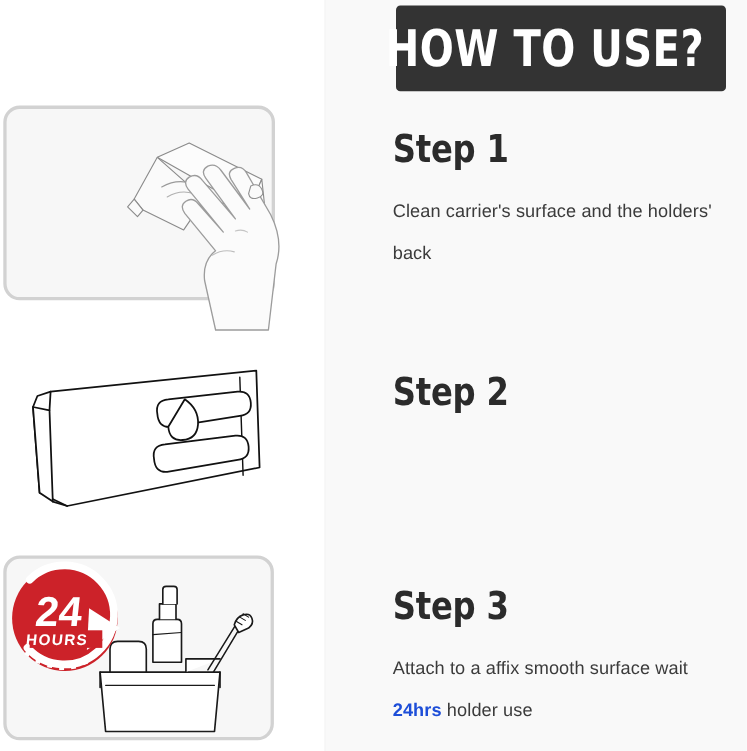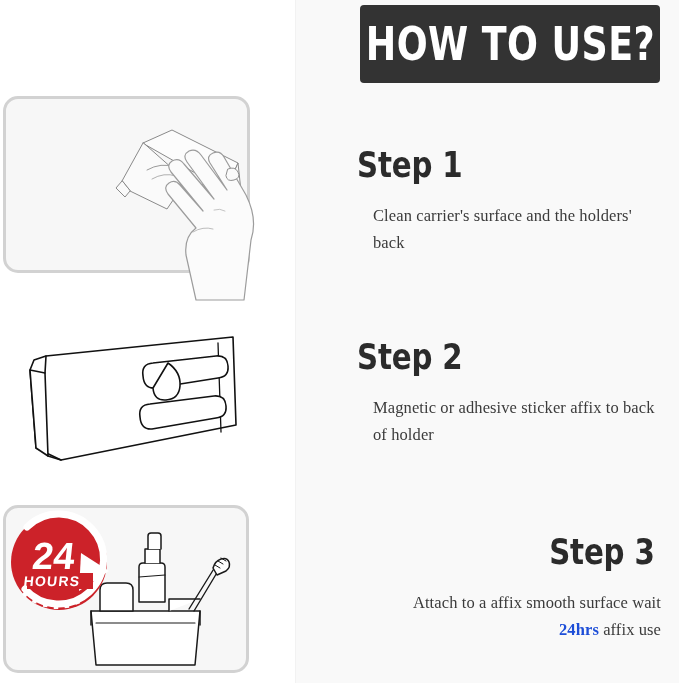--- a/index.html
+++ b/index.html
@@ -34,58 +34,58 @@
 
   
   .header-banner {
     position: absolute;
     left: 360px; top: 5px;
     width: 300px; height: 78px;
     background: #333333;
     border-radius: 4px;
     display: flex;
     align-items: center;
-    justify-content: center;
+    justify-content: flex-end;
   }
   .header-title {
     color: #ffffff;
     font-family: "Liberation Sans Narrow", "DejaVu Sans Condensed", "Liberation Sans", sans-serif;
     font-weight: bold;
     font-size: 46px;
     letter-spacing: 0.5px;
     line-height: 1;
     transform: scaleX(0.88);
     white-space: nowrap;
   }
 
   
   .step-block { position: absolute; left: 357px; width: 320px; }
-  #step-block-1 { top: 146px; }
+  #step-block-1 { top: 117px; }
   #step-block-2 { top: 338px; }
-  #step-block-3 { top: 533px; text-align: right; }
+  #step-block-3 { top: 533px; }
 
   .step-heading {
     font-family: "Liberation Sans Narrow", "DejaVu Sans Condensed", "Liberation Sans", sans-serif;
     font-weight: bold;
     font-size: 35px;
     color: #2b2b2b;
     line-height: 1.1;
     letter-spacing: -0.2px;
     margin: 0 0 17px 0;
     transform: scaleX(0.93);
     transform-origin: left center;
     white-space: nowrap;
   }
   .step-body {
-    font-family: Liberation Serif, serif;
+    font-family: Liberation Sans, sans-serif;
     font-size: 16.5px;
     color: #3b3b3b;
-    line-height: 27px;
+    line-height: 38px;
     letter-spacing: 0.1px;
-    margin: 16px;
+    margin: 0;
     max-width: 315px;
   }
   .hl-red { color: #1d4ed8; font-weight: bold; }
 
   
   .panel {
     position: absolute;
     background: #f7f7f7;
     border: 3px solid #d2d2d2;
     border-radius: 15px;
@@ -206,21 +206,20 @@
     </g>
   </svg>
 
   <div class="step-block" id="step-block-1">
     <p class="step-heading">Step 1</p>
     <p class="step-body">Clean carrier's surface and the holders' back</p>
   </div>
 
   <div class="step-block" id="step-block-2">
     <p class="step-heading">Step 2</p>
-    <p class="step-body">Magnetic or adhesive sticker affix to back of holder</p>
   </div>
 
   <div class="step-block" id="step-block-3">
     <p class="step-heading">Step 3</p>
-    <p class="step-body"><span>Attach to a affix smooth surface wait </span><span class="hl-red">24hrs</span><span> affix use</span></p>
+    <p class="step-body"><span>Attach to a affix smooth surface wait </span><span class="hl-red">24hrs</span><span> holder use</span></p>
   </div>
 
 </div>
 
 </body></html>

